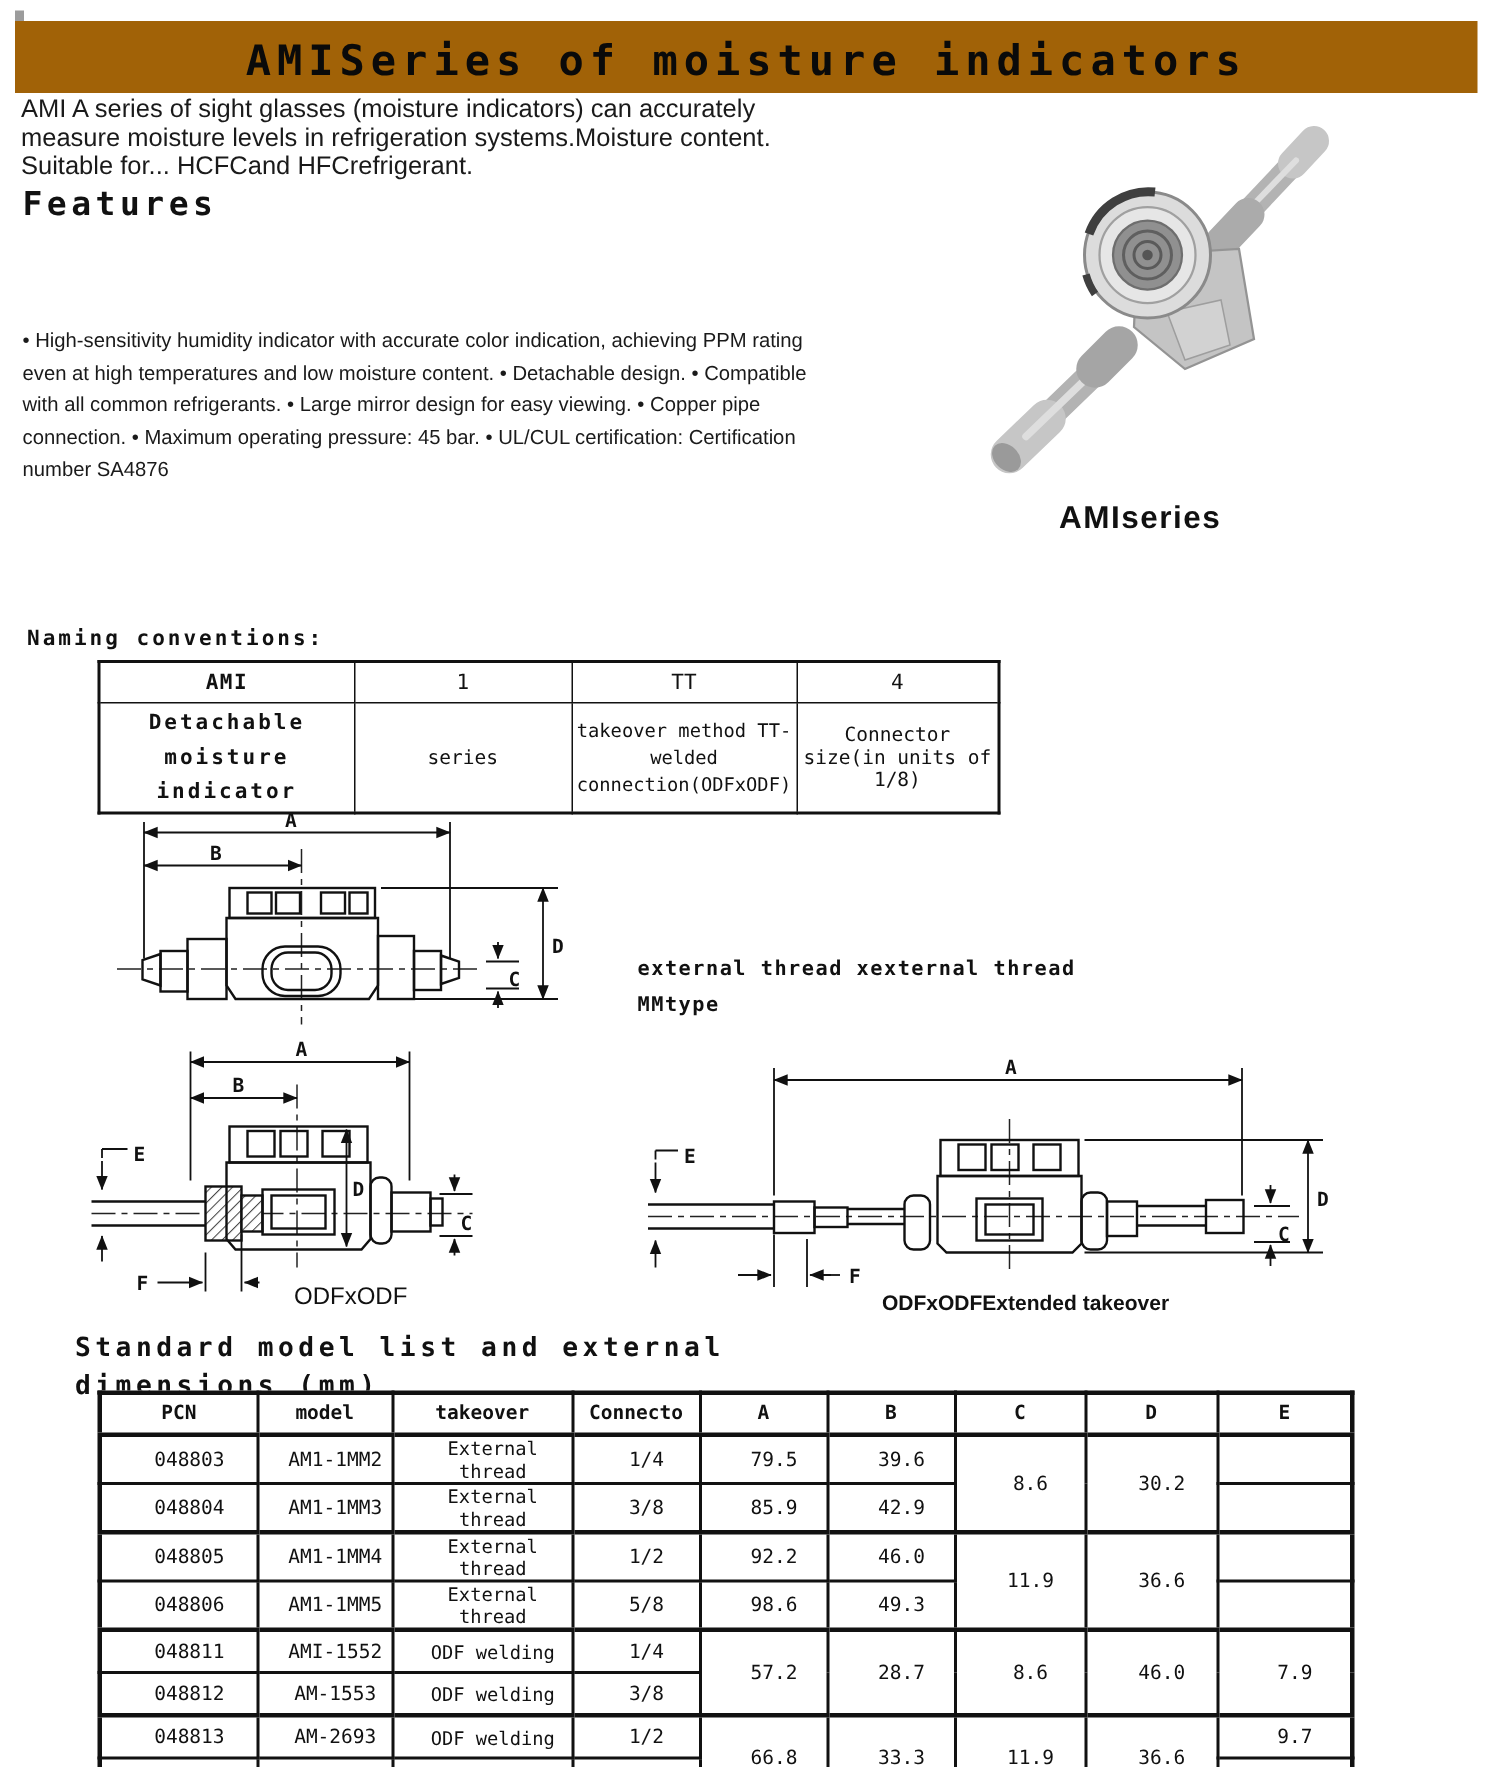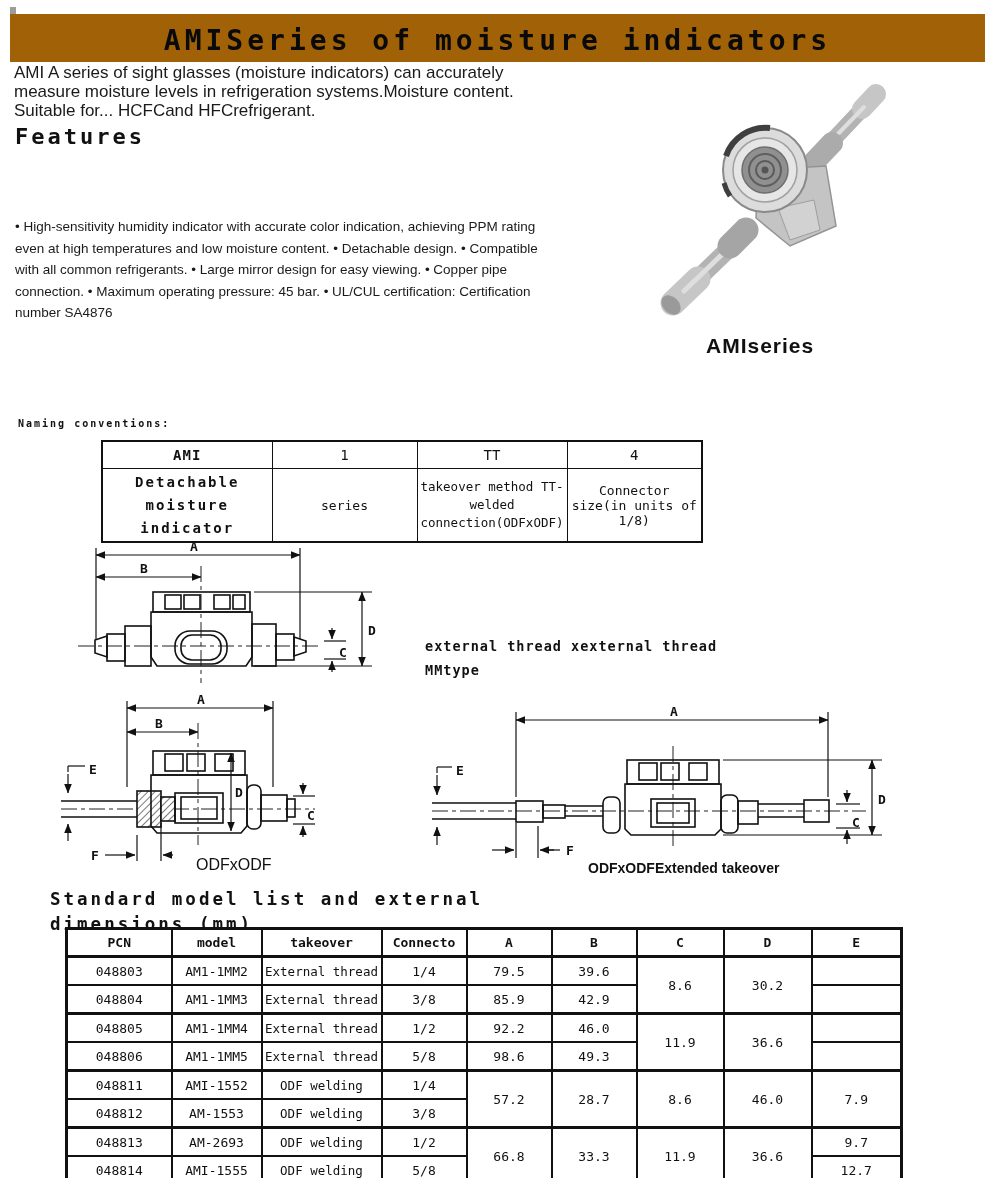--- a/index.html
+++ b/index.html
@@ -13,26 +13,26 @@
   #title-notch{left:10px;top:7px;width:6px;height:8px;background:#9c9c9c;}
 
   #intro{left:14px;top:63px;width:525px;font-size:17px;line-height:19px;color:#1a1a1a;}
   #features-heading{left:15px;top:124px;font-family:"DejaVu Sans Mono",monospace;font-weight:bold;
     font-size:22px;letter-spacing:3px;}
   #features-text{left:15px;top:216px;width:545px;font-size:13.5px;line-height:21.5px;color:#1a1a1a;}
 
   #product-caption{left:706px;top:334px;font-weight:bold;font-size:21px;letter-spacing:1px;}
 
   #naming-heading{left:18px;top:418px;font-family:"DejaVu Sans Mono",monospace;font-weight:bold;
-    font-size:10px;letter-spacing:2px;}
+    font-size:14px;letter-spacing:2px;}
 
   table{border-collapse:collapse;table-layout:fixed;background:#fff;}
   td,th{overflow:hidden;padding:0 2px;text-align:center;vertical-align:middle;}
 
-  #naming-table{left:65px;top:440px;width:600px;border:2px solid #111;margin-left:36px;}
+  #naming-table{left:65px;top:440px;width:600px;border:2px solid #111;}
   #naming-table th,#naming-table td{border:1.5px solid #111;font-family:"DejaVu Sans Mono",monospace;}
   #naming-table thead th{height:26px;font-size:14px;font-weight:normal;}
   #naming-table thead th.b{font-weight:bold;letter-spacing:1px;}
   #naming-table tbody td{height:72px;font-size:13px;}
   #naming-table tbody td.b{font-weight:bold;font-size:14px;letter-spacing:2px;line-height:23px;}
   #naming-table td.small{font-size:12.5px;line-height:18px;}
 
   .ddraw{position:absolute;}
   .pl{stroke:#111;stroke-width:1.6;fill:none;}
   .cl{stroke:#222;stroke-width:1;stroke-dasharray:16 4 4 4;fill:none;}
@@ -45,21 +45,21 @@
   #odf-ext-label{left:588px;top:860px;font-family:Liberation Sans, sans-serif;font-size:14px;font-weight:bold;}
 
   #std-heading-1{left:50px;top:889px;font-family:"DejaVu Sans Mono",monospace;font-weight:bold;
     font-size:17.5px;letter-spacing:3px;white-space:nowrap;}
   #std-heading-2{left:50px;top:914px;font-family:"DejaVu Sans Mono",monospace;font-weight:bold;
     font-size:17.5px;letter-spacing:3px;white-space:nowrap;}
 
   #model-table{left:65px;top:927px;width:835px;border:3px solid #111;position:absolute;}
   #model-table th,#model-table td{border:2px solid #111;font-family:"DejaVu Sans Mono",monospace;font-size:13px;}
   #model-table thead th{height:25px;font-weight:bold;border-bottom:3px solid #111;}
-  #model-table tbody td{height:26px;font-weight:normal;}
+  #model-table tbody td{height:26px;font-weight:normal;padding-left:16px;}
   #model-table tbody tr.gs td{border-top:3px solid #111;}
   #model-table td.tk{font-size:12.5px;}
 </style>
 </head>
 <body>
 
 <div id="title-notch" class="abs"></div>
 <div id="title-bar" class="abs">
   <span class="t">AMISeries of moisture indicators</span>
 </div>

